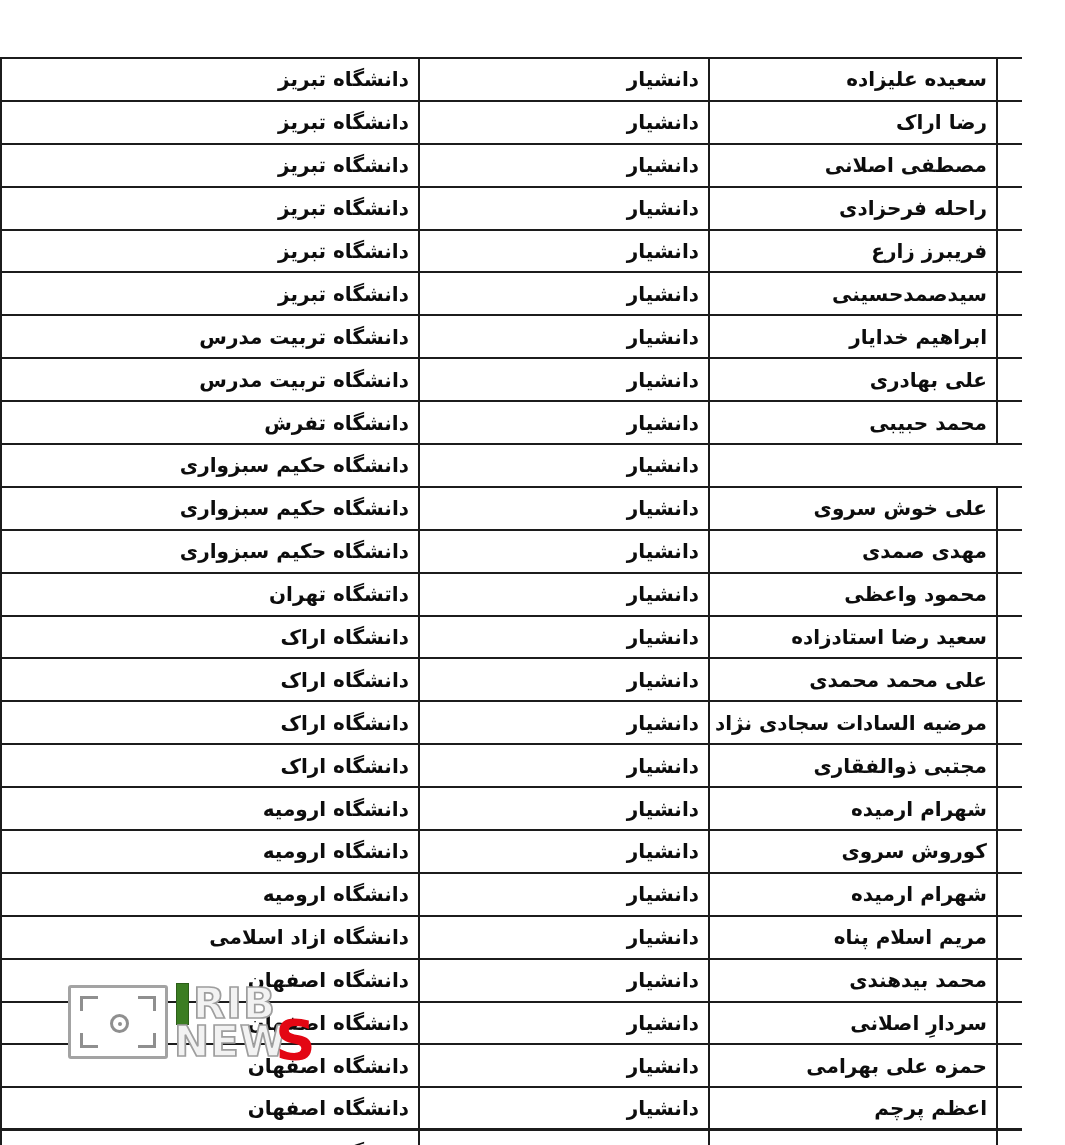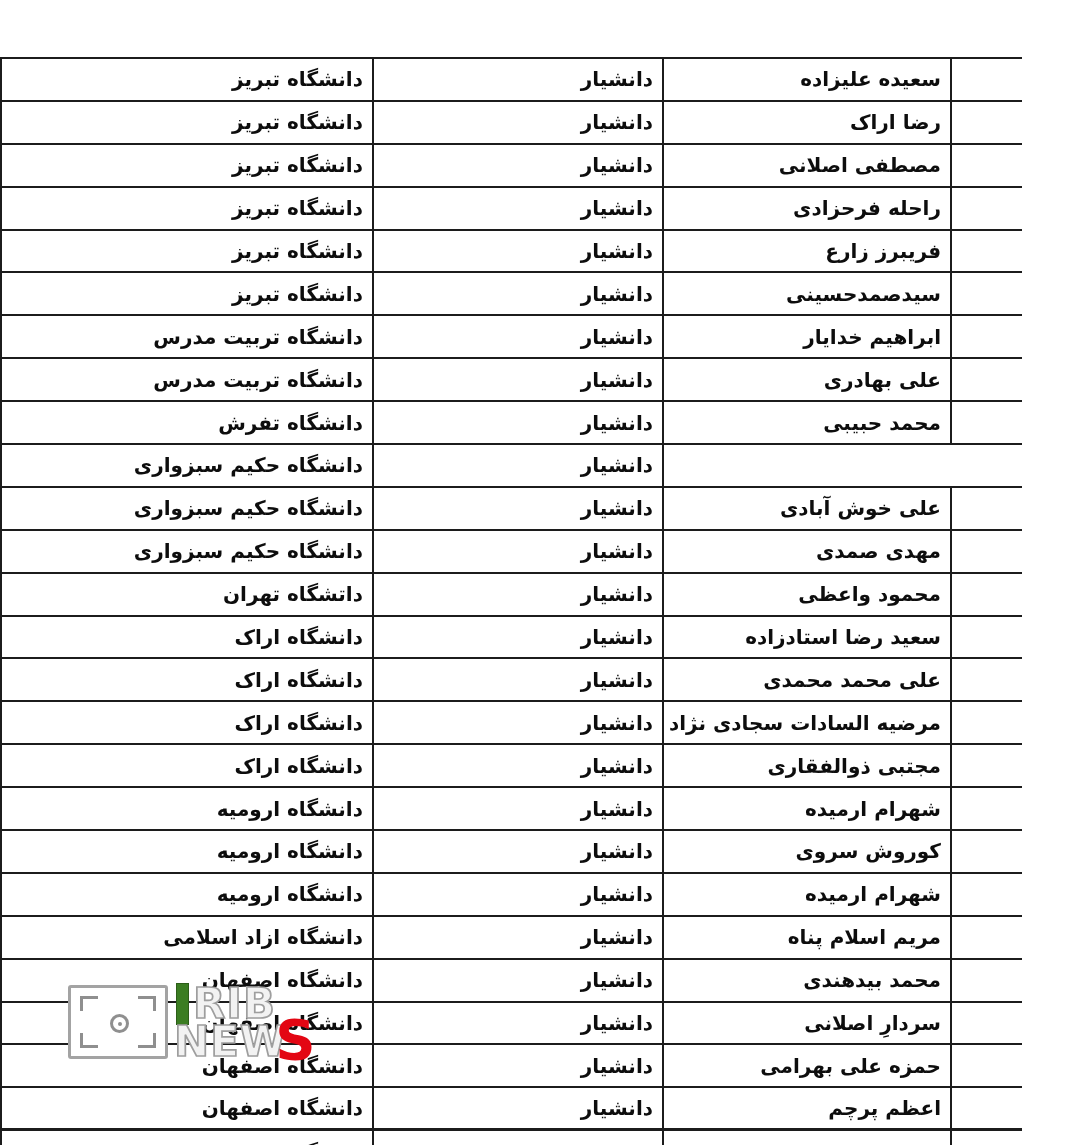--- a/index.html
+++ b/index.html
@@ -26,21 +26,21 @@
   .row.partial{border-bottom:none;}
   .cell{
     box-sizing:border-box;height:100%;
     border-right:2px solid #1c1c1c;
     direction:rtl;text-align:right;
     display:flex;align-items:center;justify-content:flex-start;
     padding:0 9px 0 4px;
     font-size:20px;font-weight:bold;color:#0d0d0d;
     white-space:nowrap;overflow:hidden;
   }
-  .cell.univ{width:372px;}
+  .cell.univ{width:418px;}
   .cell.rank{width:290px;}
   .cell.name{width:288px;}
 
   
   .wm{position:absolute;left:68px;top:981px;width:275px;height:95px;z-index:5;}
   .wm-tv{
     position:absolute;left:0;top:4px;width:100px;height:74px;
     border:3px solid #a3a3a3;border-radius:3px;background:#ffffff;
     box-sizing:border-box;
   }
@@ -128,21 +128,21 @@
       <div class="cell rank">دانشیار</div>
       <div class="cell name">محمد حبیبی</div>
     </div>
         <div class="row">
       <div class="cell univ">دانشگاه حکیم سبزواری</div>
       <div class="cell rank">دانشیار</div>
     </div>
         <div class="row">
       <div class="cell univ">دانشگاه حکیم سبزواری</div>
       <div class="cell rank">دانشیار</div>
-      <div class="cell name">علی خوش آبادی</div>
+      <div class="cell name">علی خوش سروی</div>
     </div>
         <div class="row">
       <div class="cell univ">دانشگاه حکیم سبزواری</div>
       <div class="cell rank">دانشیار</div>
       <div class="cell name">مهدی صمدی</div>
     </div>
         <div class="row">
       <div class="cell univ">داتشگاه تهران</div>
       <div class="cell rank">دانشیار</div>
       <div class="cell name">محمود واعظی</div>

